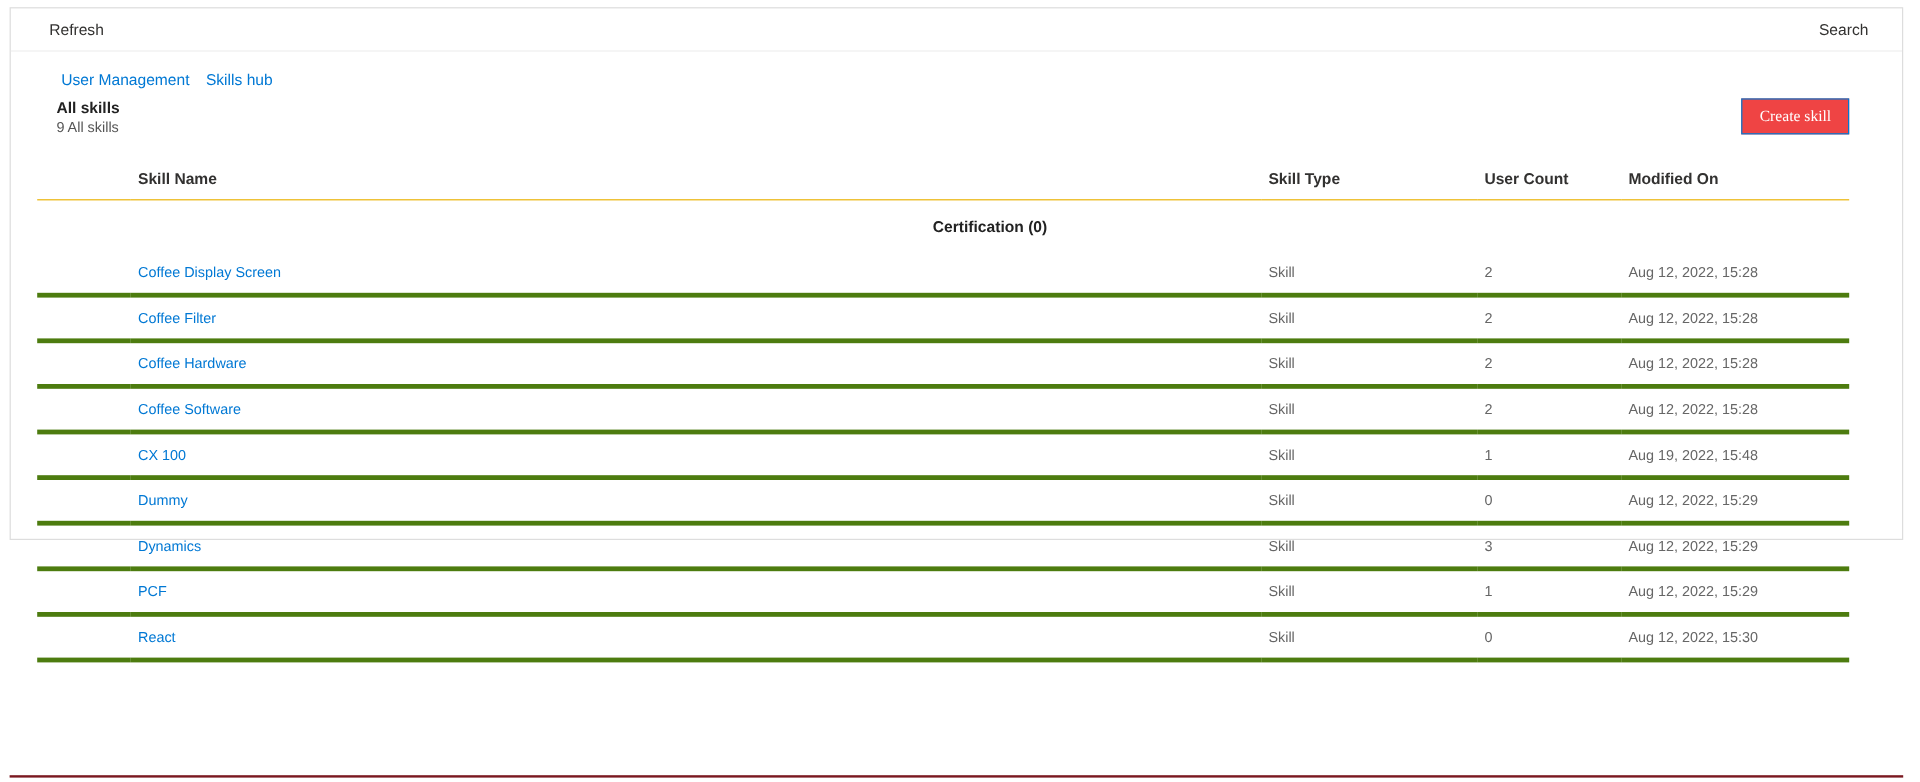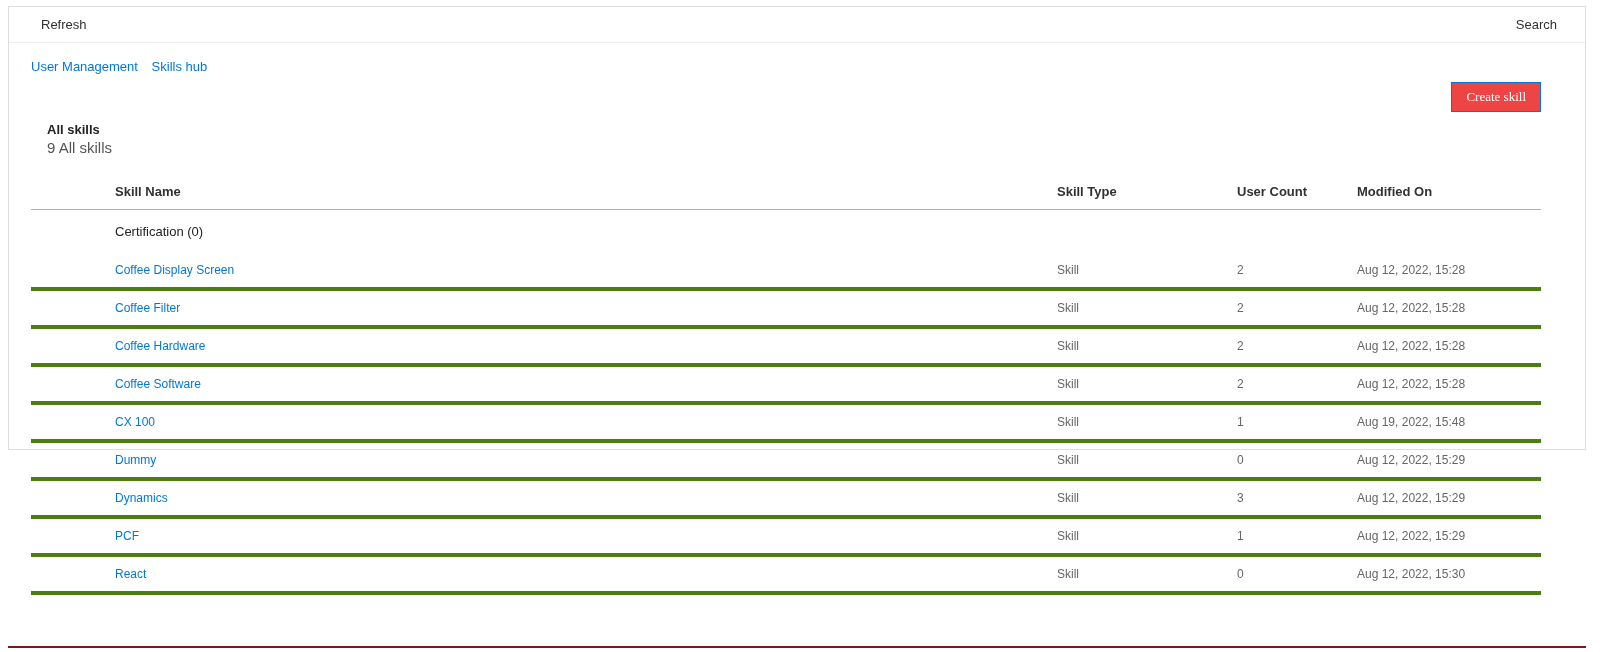--- a/index.html
+++ b/index.html
@@ -35,42 +35,43 @@
   .toolbar .left { cursor: pointer; }
   .toolbar .right { cursor: pointer; }
 
   .content {
     padding: 16px 44px 0 22px;
   }
 
   .breadcrumb {
     font-size: 13px;
     color: #0078d4;
+    margin-left: 20px;
   }
   .breadcrumb a {
     color: #0078d4;
     text-decoration: none;
     margin-right: 10px;
     cursor: pointer;
   }
 
   .title-row {
     display: flex;
     justify-content: space-between;
     align-items: flex-start;
     margin-top: 8px;
   }
-  .title-block { padding-left: 16px; margin-top: 40px; }
+  .title-block { padding-left: 16px; }
   .title-block .title {
     font-size: 13px;
     font-weight: 600;
     color: #222;
   }
   .title-block .subtitle {
-    font-size: 15px;
+    font-size: 12px;
     color: #555;
     margin-top: 2px;
   }
 
   .btn-primary {
     background: #ef4444;
     color: #fff;
     border: 1px solid #0078d4;
     font-size: 13px;
     padding: 6px 14px;
@@ -94,25 +95,26 @@
     font-size: 13px;
     border-bottom: 1px solid #eab308;
   }
   col.c-pad   { width: 78px; }
   col.c-name  { width: auto; }
   col.c-type  { width: 180px; }
   col.c-count { width: 120px; }
   col.c-mod   { width: 190px; }
 
   tr.group td {
-    font-weight: 400;
+    font-weight: 700;
     font-size: 13px;
     color: #222;
     padding-top: 14px;
     padding-bottom: 14px;
+    text-align: center;
   }
   tr.datarow td {
     border-bottom: 4px solid #4d7c0f;
     color: #666;
     font-size: 12px;
   }
   tr.datarow td.name { padding-left: 6px; }
   tr.datarow td.name a {
     color: #0078d4;
     text-decoration: none;

